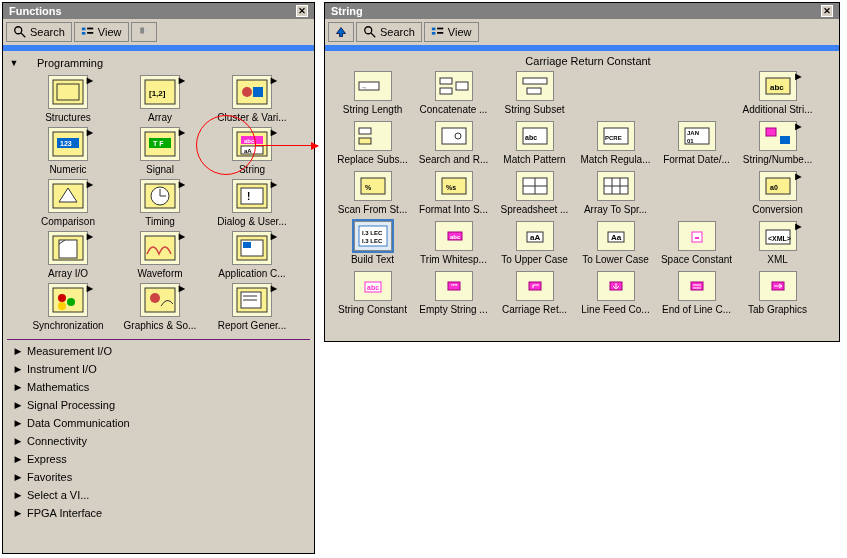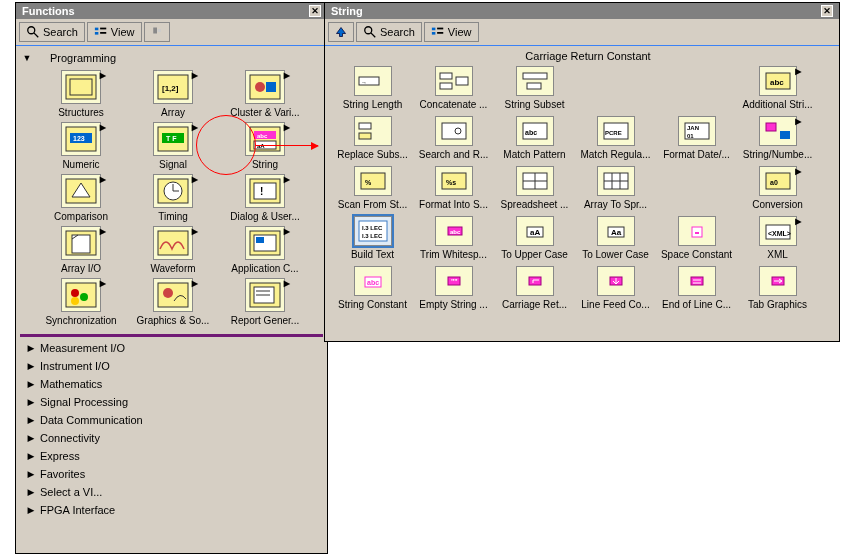--- a/index.html
+++ b/index.html
@@ -33,21 +33,21 @@
     border: 1px solid #fff;
     font-size: 9px; line-height: 10px;
     text-align: center; color: #000;
     cursor: pointer;
   }
   .toolbar {
     display: flex;
     gap: 2px;
     padding: 3px;
     background: #d6cfc4;
-    border-bottom: 1px solid #3b82f6;
+    border-bottom: 6px solid #3b82f6;
   }
   .tool-btn {
     display: flex;
     align-items: center;
     gap: 3px;
     padding: 2px 6px;
     border: 1px solid #888;
     background: #d6cfc4;
     cursor: pointer;
     font-size: 11px;
@@ -90,21 +90,21 @@
   .pal-label {
     font-size: 10px;
     text-align: center;
     margin-top: 3px;
     white-space: nowrap;
     max-width: 84px;
     overflow: hidden;
     text-overflow: ellipsis;
   }
   .cat-list {
-    border-top: 3px solid #701a75;
+    border-top: 1px solid #701a75;
     padding-top: 2px;
   }
   .cat-row {
     display: flex; align-items: center; gap: 4px;
     padding: 3px 6px;
     cursor: pointer;
   }
   .string-header {
     text-align: center;
     font-size: 11px;
@@ -142,21 +142,21 @@
     position: absolute;
     right: -1px; top: -4px;
     border-left: 8px solid #f00;
     border-top: 4px solid transparent;
     border-bottom: 4px solid transparent;
   }
 </style>
 </head>
 <body>
 
-<div class="palette" style="left:2px; top:2px; width:313px; height:552px;margin-left:13px;">
+<div class="palette" style="left:2px; top:2px; width:313px; height:552px;">
   <div class="palette-title">
     <span>Functions</span>
     <span class="close">✕</span>
   </div>
   <div class="toolbar">
     <div class="tool-btn">
       <svg class="icon-svg" viewBox="0 0 16 16">
           <circle cx="6" cy="6" r="4" stroke="#000" fill="none" stroke-width="1.5"></circle>
           <line x1="9" y1="9" x2="14" y2="14" stroke="#000" stroke-width="1.5"></line>
         </svg>

